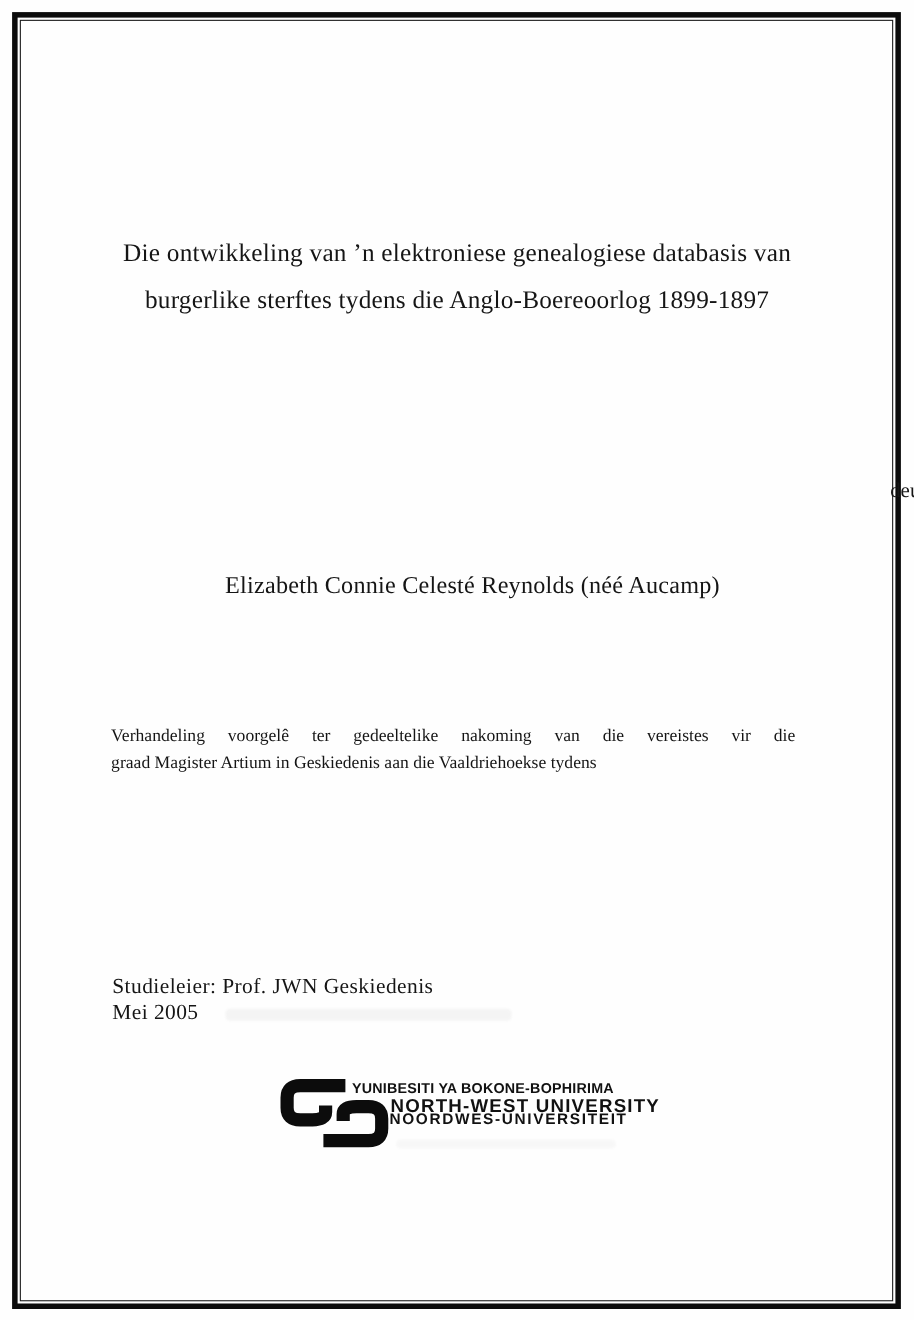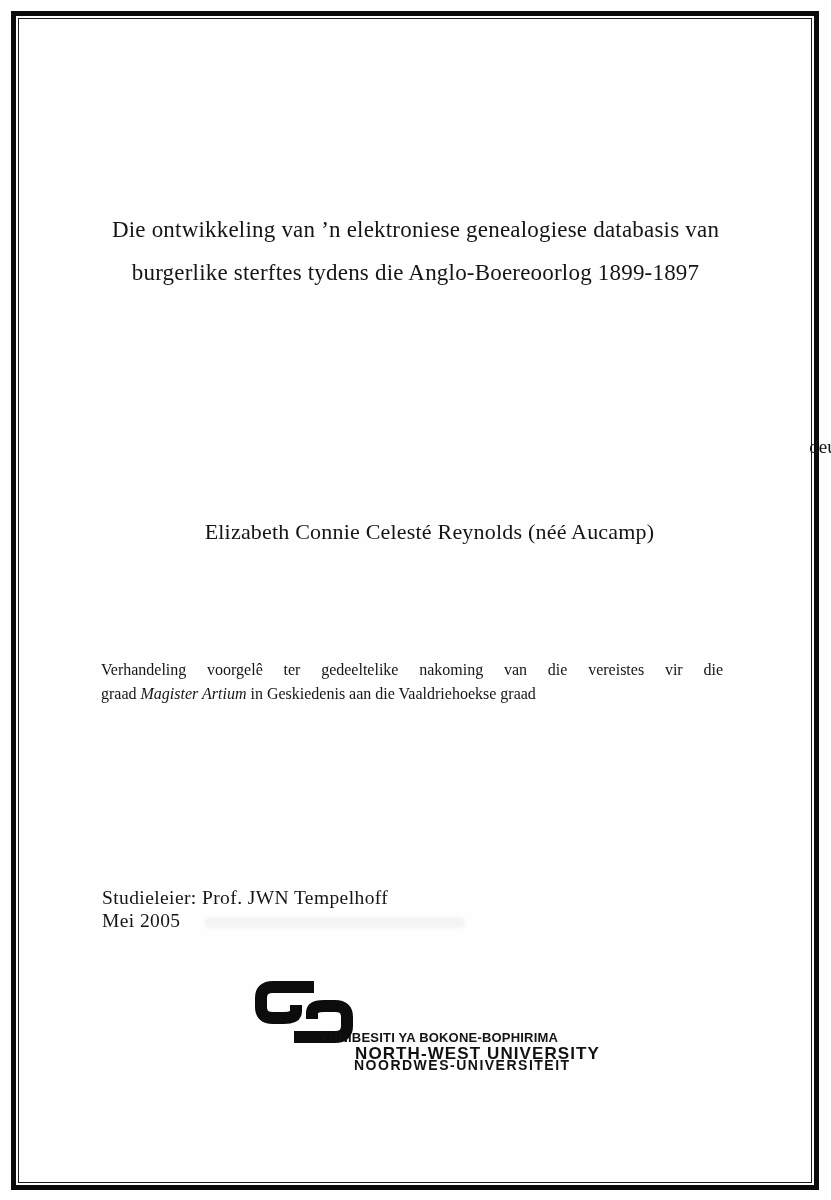--- a/index.html
+++ b/index.html
@@ -56,41 +56,40 @@
   .statement {
     position: absolute;
     top: 658px; left: 101px; width: 622px;
     font-size: 16px;
     line-height: 24px;
   }
   .statement .justified {
     text-align: justify;
     text-align-last: justify;
   }
-  .statement .italic { font-style: italic; }
+  .statement .italic { }
   .supervisor {
     position: absolute;
     top: 887px; left: 102px;
     font-size: 19.5px;
     line-height: 22.5px;
     letter-spacing: 0.4px;
   }
   .logo-mark {
     position: absolute;
     left: 254px; top: 977px;
     width: 100px; height: 70px;
   }
   .logo-line {
     position: absolute;
     font-family: "Liberation Sans", "DejaVu Sans", sans-serif;
     font-weight: bold;
     color: #111;
     white-space: nowrap;
     line-height: 1;
-    margin-top: 48px;
   }
   .lt1 { left: 320px; top: 983px;   font-size: 13px;   letter-spacing: 0.2px; }
   .lt2 { left: 355px; top: 996.5px; font-size: 17px; letter-spacing: 1.1px; }
   .lt3 { left: 354px; top: 1010px;  font-size: 14px; letter-spacing: 1.5px; }
   
   .smudge {
     position: absolute;
     background: #8a8a8a;
     opacity: 0.08;
     border-radius: 4px;
@@ -112,25 +111,25 @@
     <div>Die ontwikkeling van ’n elektroniese genealogiese databasis van</div>
     <div>burgerlike sterftes tydens die Anglo-Boereoorlog 1899-1897</div>
   </div>
 
   <div class="byline">deur</div>
 
   <div class="author">Elizabeth Connie Celesté Reynolds (néé Aucamp)</div>
 
   <div class="statement">
     <div class="justified">Verhandeling voorgelê ter gedeeltelike nakoming van die vereistes vir die</div>
-    <div><span>graad </span><span class="italic">Magister Artium</span><span> in Geskiedenis aan die Vaaldriehoekse graad</span></div>
+    <div><span>graad </span><span class="italic">Magister Artium</span><span> in Geskiedenis aan die Vaaldriehoekse tydens</span></div>
   </div>
 
   <div class="supervisor">
-    <div>Studieleier: Prof. JWN Tempelhoff</div>
+    <div>Studieleier: Prof. JWN Geskiedenis</div>
     <div>Mei 2005</div>
   </div>
 
   <svg class="logo-mark" viewBox="0 0 100 70" xmlns="http://www.w3.org/2000/svg" aria-hidden="true">
     <path d="M 60 10 H 19 Q 7 10 7 21 V 30 Q 7 41 19 41 H 30 Q 42 41 42 34 V 28" fill="none" stroke="#0c0c0c" stroke-width="12"></path>
     <path d="M 60 10 H 19 Q 7 10 7 21 V 30 Q 7 41 19 41 H 30 Q 42 41 42 34 V 28" fill="none" stroke="#fefefe" stroke-width="17" transform="rotate(180 50 35)"></path>
     <path d="M 60 10 H 19 Q 7 10 7 21 V 30 Q 7 41 19 41 H 30 Q 42 41 42 34 V 28" fill="none" stroke="#0c0c0c" stroke-width="12" transform="rotate(180 50 35)"></path>
   </svg>
 
   <div class="logo-line lt1">YUNIBESITI YA BOKONE-BOPHIRIMA</div>

